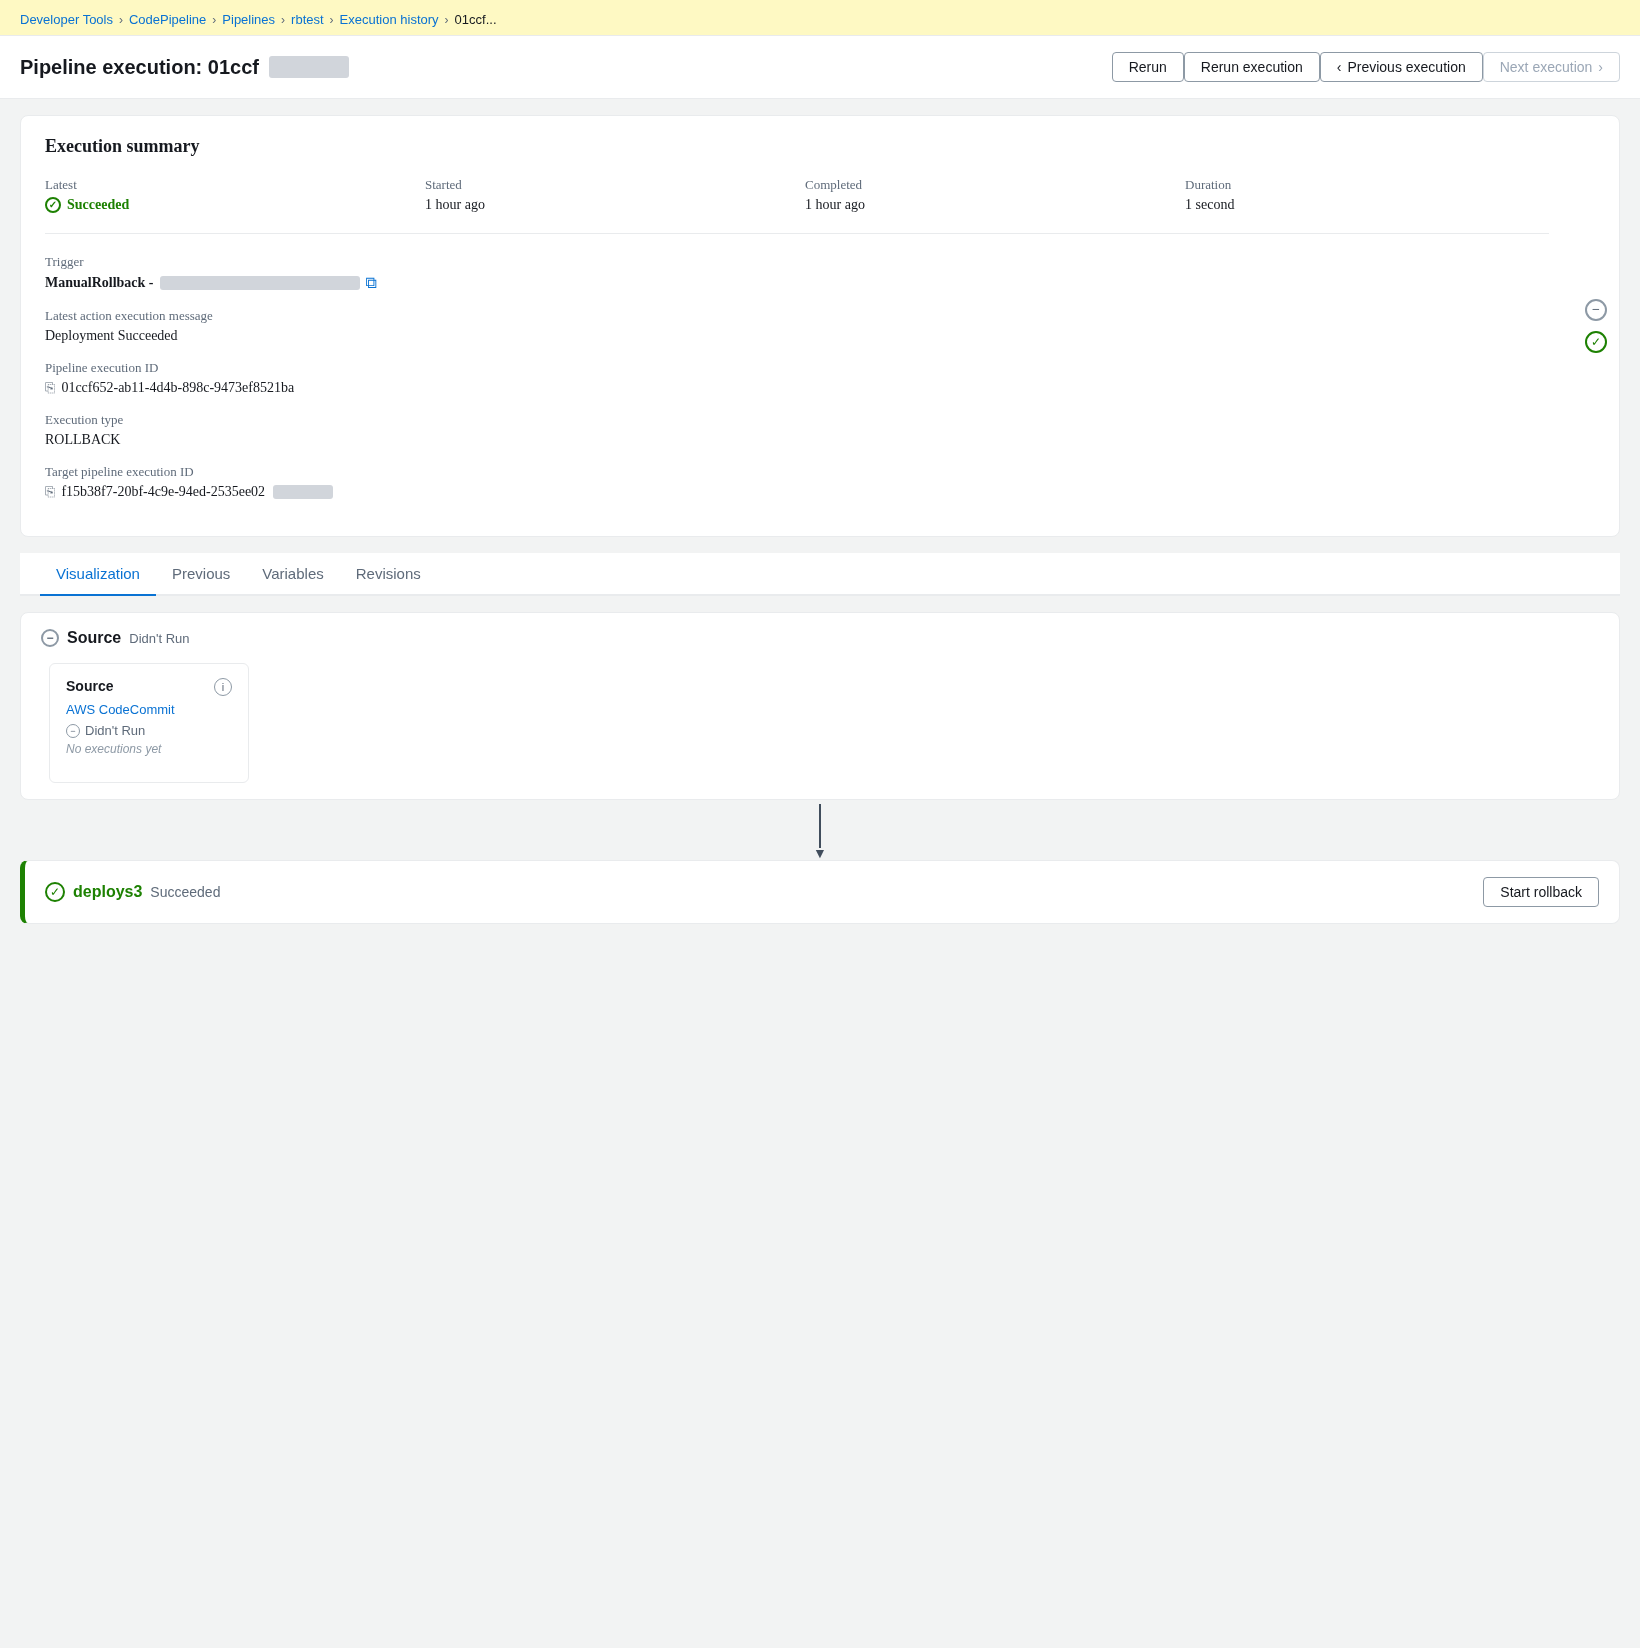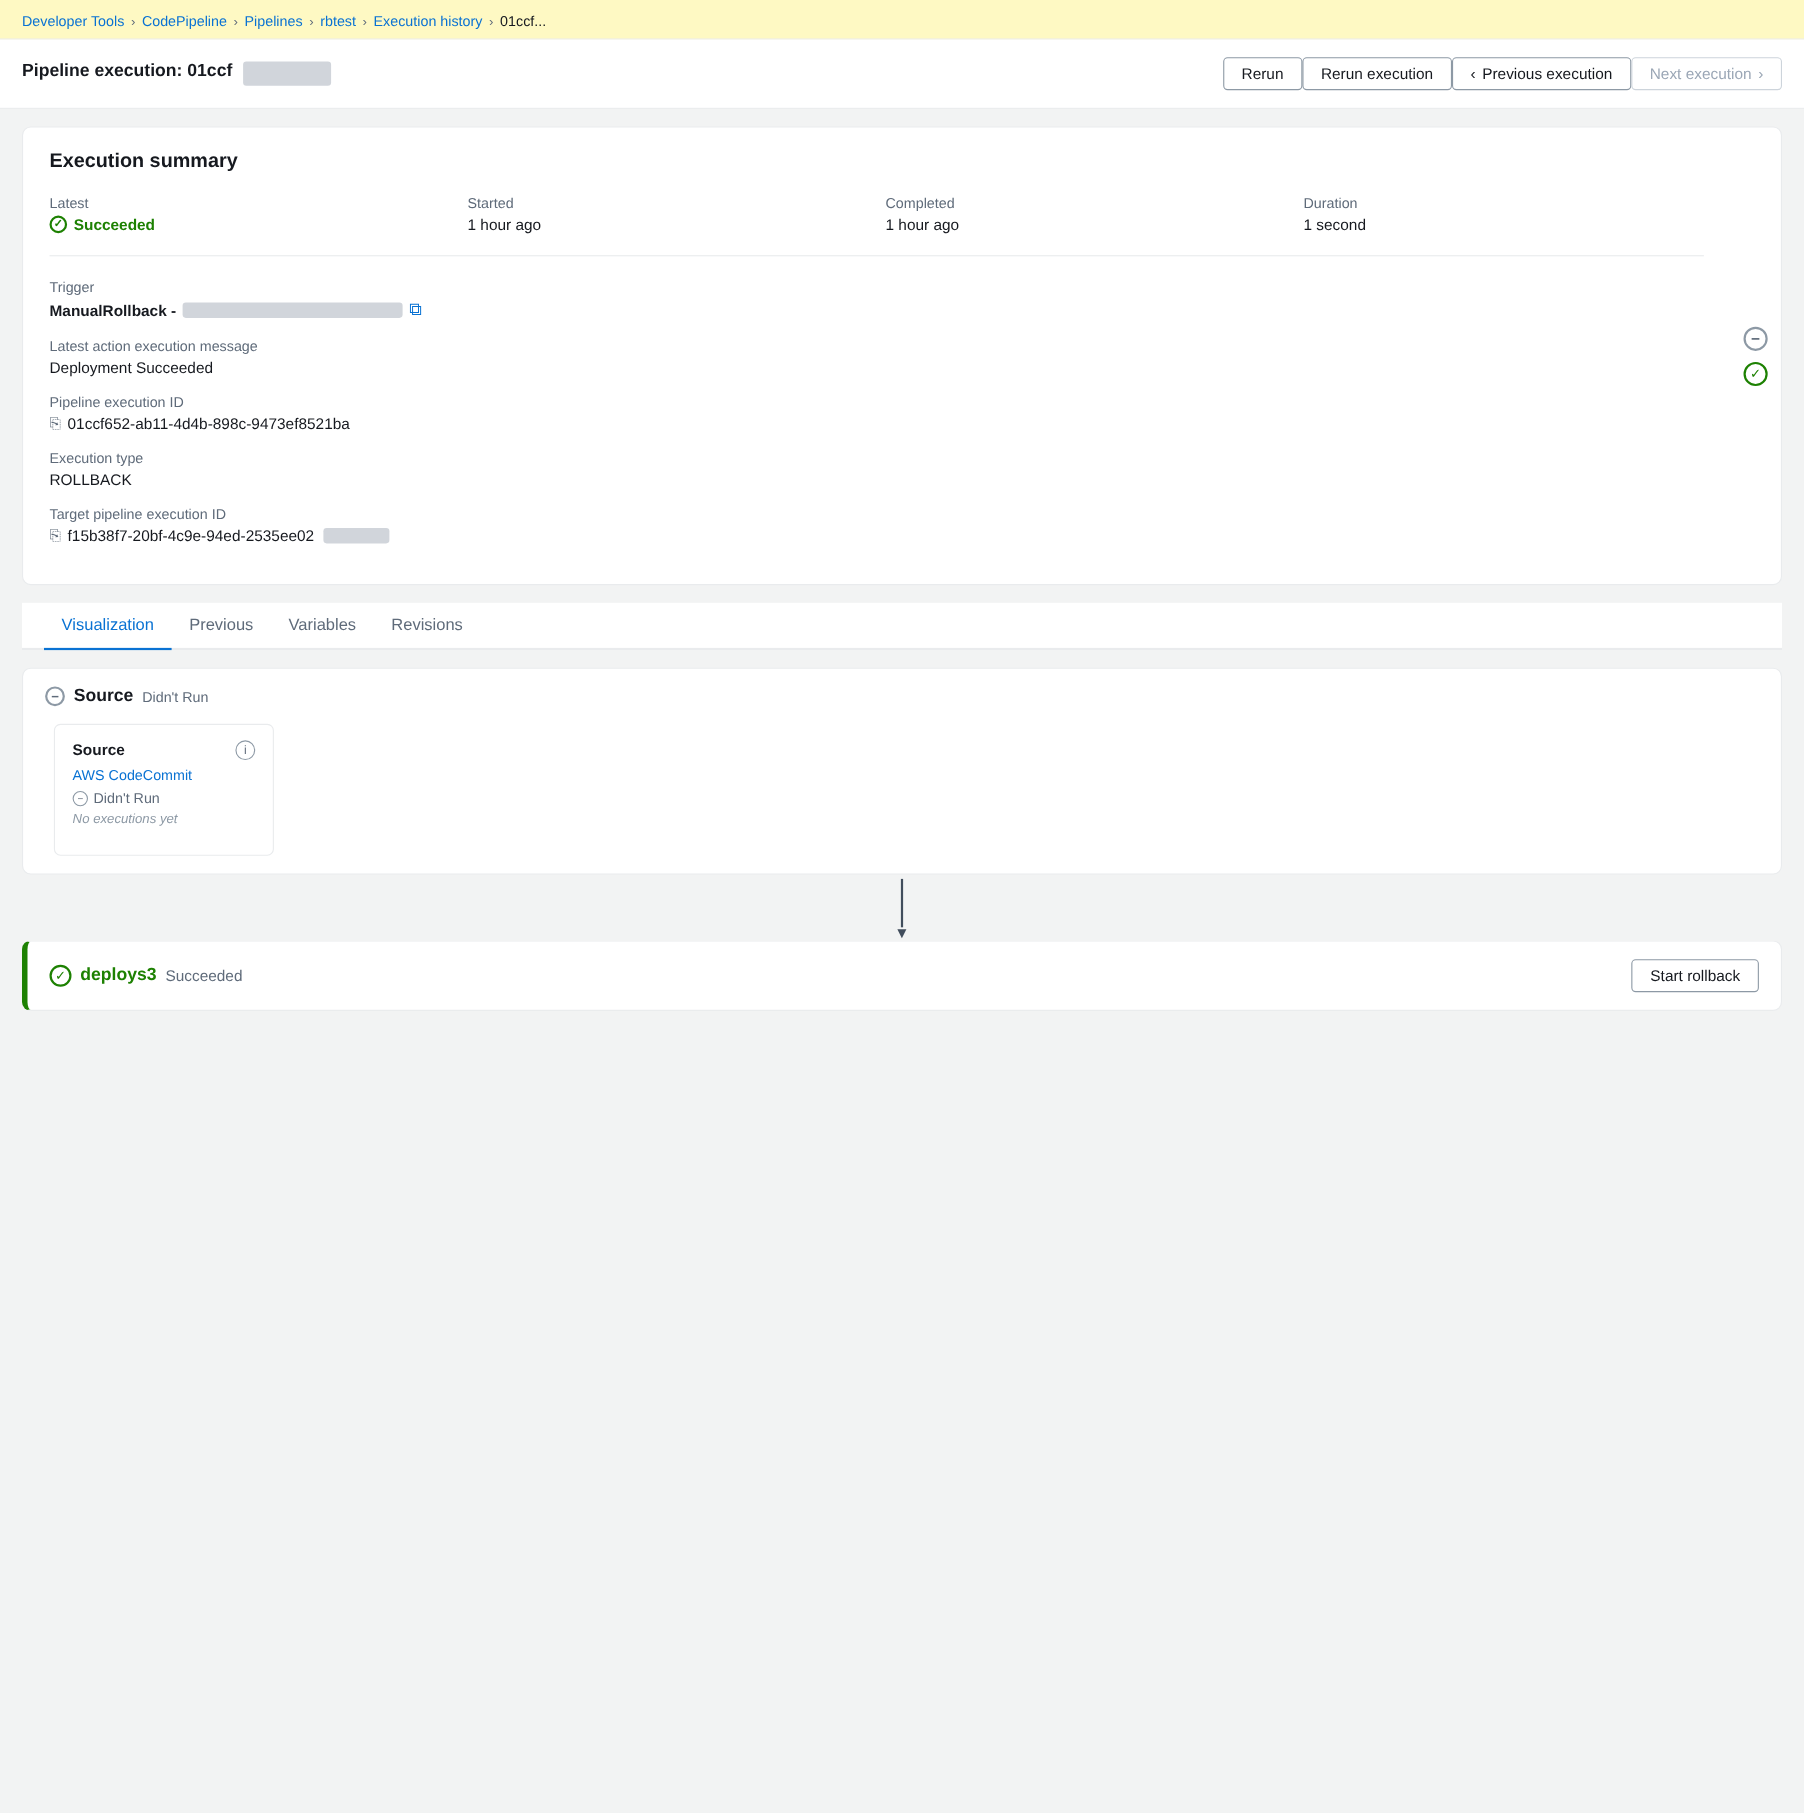--- a/index.html
+++ b/index.html
@@ -6,21 +6,21 @@
     body { font-family: -apple-system, BlinkMacSystemFont, 'Segoe UI', Arial, sans-serif; font-size: 14px; background: #f2f3f3; color: #16191f; }
 
     
     .breadcrumb { display: flex; align-items: center; gap: 6px; padding: 12px 20px 8px; font-size: 13px; background: #fef9c3; border-bottom: 1px solid #e9ebed; }
     .breadcrumb a { color: #0972d3; text-decoration: none; }
     .breadcrumb-sep { color: #5f6b7a; font-size: 12px; }
     .breadcrumb-current { color: #16191f; }
 
     
     .page-header { display: flex; align-items: center; justify-content: space-between; padding: 16px 20px; background: #fff; border-bottom: 1px solid #e9ebed; }
-    .page-title { font-size: 16px; font-weight: 700; display: flex; gap: 10px; }
+    .page-title { font-size: 20px; font-weight: 700; display: flex; gap: 10px; }
     .page-title-id-blur { display: inline-block; width: 80px; height: 22px; background: #d1d5db; border-radius: 3px; vertical-align: middle; }
     .header-actions { display: flex; align-items: flex-start; gap: 0; }
     .btn { padding: 6px 16px; border-radius: 4px; border: 1px solid #8d99a5; background: #fff; font-size: 14px; cursor: pointer; color: #16191f; display: flex; align-items: center; gap: 6px; }
     .btn-disabled { color: #9ba7b6; border-color: #cdd4db; cursor: default; }
 
     
     .main-content { padding: 16px 20px; }
     .summary-title { font-size: 18px; font-weight: 700; margin-bottom: 20px; }
 
     .summary-grid { display: grid; grid-template-columns: repeat(4, 1fr); gap: 16px; margin-bottom: 20px; padding-bottom: 20px; border-bottom: 1px solid #e9ebed; }
@@ -112,21 +112,21 @@
     <button class="btn btn-disabled">
       <span>Next execution</span>
       <span>›</span>
     </button>
   </div>
 </div>
 
 <div class="main-content">
 
   <div class="full-card" style="margin-bottom: 16px;">
-    <div style="display:flex;">
+    <div style="display:flex;font-family:Liberation Serif, serif;">
       <div style="flex:1; padding: 20px 24px;">
         <div class="summary-title">Execution summary</div>
 
         <div class="summary-grid">
           <div>
             <div class="summary-field-label">Latest</div>
             <div class="status-succeeded">
               <div class="status-icon"></div>
               <span>Succeeded</span>
             </div>

